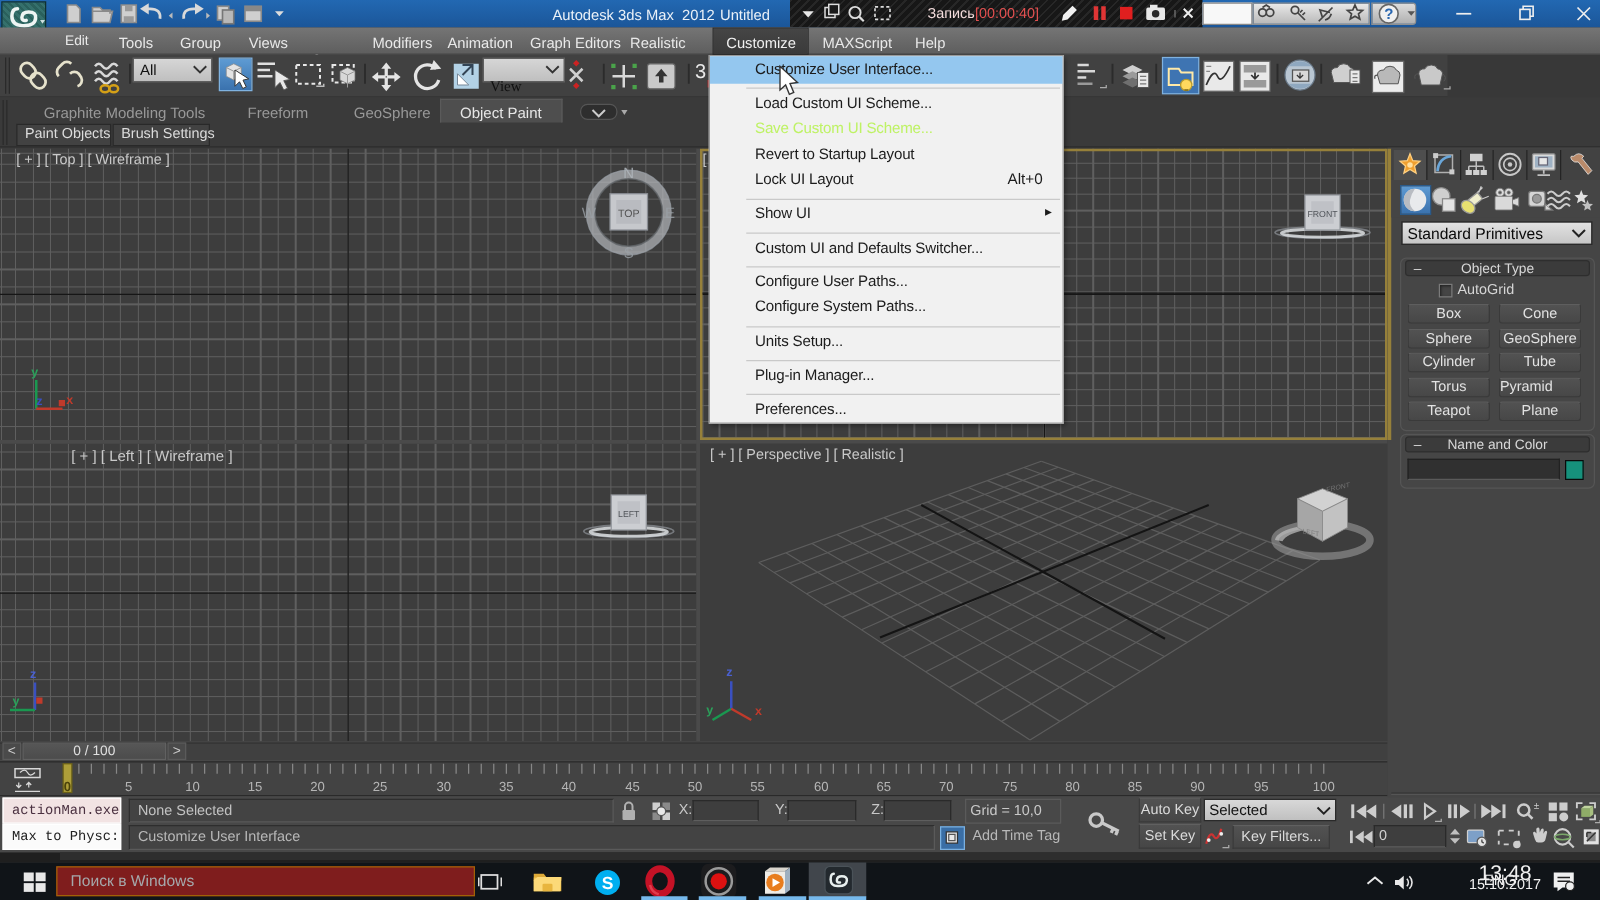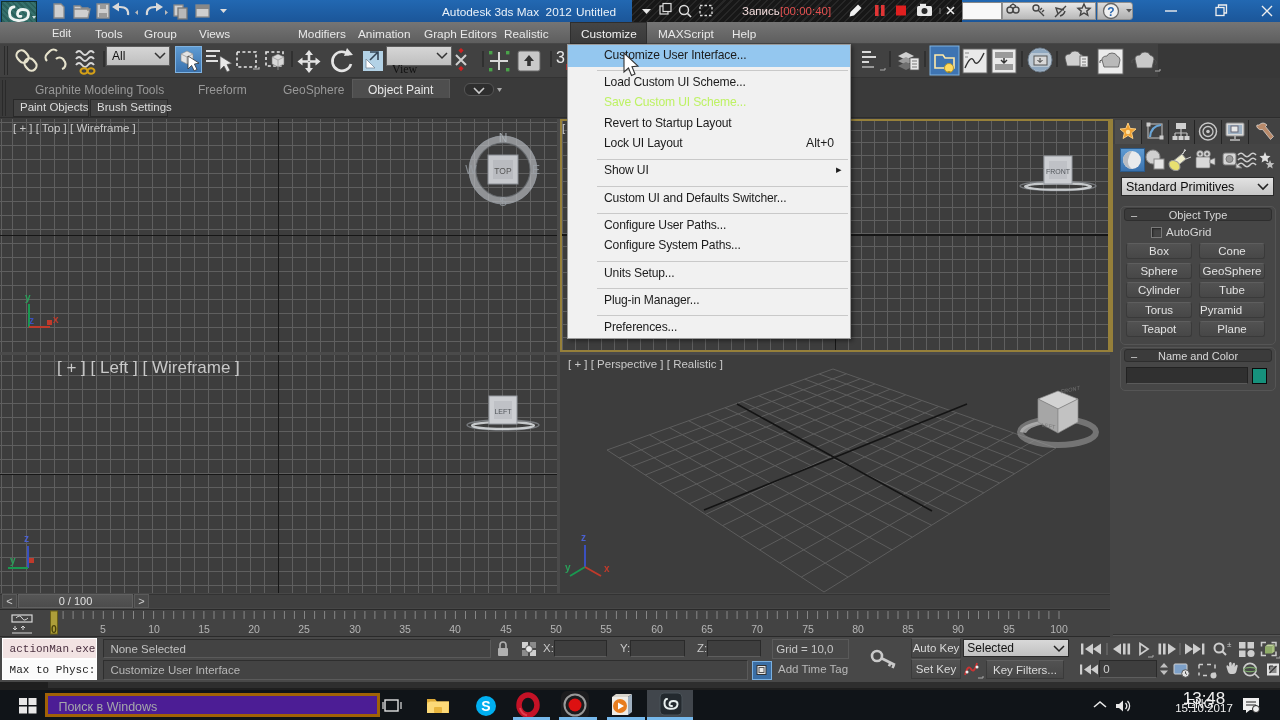--- a/index.html
+++ b/index.html
@@ -247,21 +247,21 @@
 <div style="position:absolute;left:20px;top:101px;font-size:11.5px;color:#dcdcdc;">Paint Objects</div>
 <div style="position:absolute;left:90px;top:99px;width:78px;height:18px;background:#424242;border:1px solid #292929;"></div>
 <div style="position:absolute;left:97px;top:101px;font-size:11.5px;color:#dcdcdc;">Brush Settings</div>
 <div style="position:absolute;left:0px;top:119px;width:557px;height:233px;background-color:#3d3d3d;background-image:repeating-linear-gradient(90deg,#5f5f5f 0 1px,transparent 1px 14px),repeating-linear-gradient(0deg,#5f5f5f 0 1px,transparent 1px 14px);background-position:12px 4px;"></div>
 <div style="position:absolute;left:0px;top:235px;width:557px;height:1px;background:#161616;"></div>
 <div style="position:absolute;left:278px;top:119px;width:1px;height:233px;background:#161616;"></div>
 <div style="position:absolute;left:13px;top:122px;font-size:11.5px;color:#c9c9c9;">[ + ] [ Top ] [ Wireframe ]</div>
 <div style="position:absolute;left:0px;top:355px;width:557px;height:238px;background-color:#3d3d3d;background-image:repeating-linear-gradient(90deg,#5f5f5f 0 1px,transparent 1px 14px),repeating-linear-gradient(0deg,#5f5f5f 0 1px,transparent 1px 14px);background-position:12px 7px;"></div>
 <div style="position:absolute;left:0px;top:474px;width:557px;height:1px;background:#161616;"></div>
 <div style="position:absolute;left:278px;top:355px;width:1px;height:238px;background:#161616;"></div>
-<div style="position:absolute;left:13px;top:358px;font-size:17px;color:#c9c9c9;padding-left:44px;">[ + ] [ Left ] [ Wireframe ]</div>
+<div style="position:absolute;left:13px;top:358px;font-size:12px;color:#c9c9c9;padding-left:44px;">[ + ] [ Left ] [ Wireframe ]</div>
 <div style="position:absolute;left:560px;top:119px;width:550px;height:233px;background-color:#3d3d3d;background-image:repeating-linear-gradient(90deg,#5f5f5f 0 1px,transparent 1px 13px),repeating-linear-gradient(0deg,#5f5f5f 0 1px,transparent 1px 13px);background-position:2px 12px;"></div>
 <div style="position:absolute;left:560px;top:235px;width:550px;height:1px;background:#161616;"></div>
 <div style="position:absolute;left:835px;top:119px;width:1px;height:233px;background:#161616;"></div>
 <div style="position:absolute;left:0px;top:352px;width:1110px;height:3px;background:#4a4a4a;"></div>
 <div style="position:absolute;left:557px;top:119px;width:3px;height:474px;background:#4a4a4a;"></div>
 <div style="position:absolute;left:560px;top:355px;width:550px;height:238px;background:#3d3d3d;"></div>
 <svg width="550" height="238" style="left:560px;top:355px;" viewBox="0 0 550 238">
 <g stroke="#5d5d5d" stroke-width="1">
       <line x1="47.0" y1="95.0" x2="264.0" y2="237.0"></line>
       <line x1="47.0" y1="95.0" x2="273.0" y2="14.0"></line>
@@ -714,21 +714,21 @@
 <div style="position:absolute;left:48px;top:682px;width:1232px;height:6px;background:#2e2e2e;"></div>
 <div style="position:absolute;left:0px;top:690px;width:1280px;height:30px;background:#101418;"></div>
 <svg width="20" height="20" style="left:18px;top:696px;" viewBox="0 0 20 20">
 <g fill="#e8e8e8">
       <rect x="1" y="2" width="8" height="7"></rect>
       <rect x="10.5" y="2" width="8" height="7"></rect>
       <rect x="1" y="10.5" width="8" height="7"></rect>
       <rect x="10.5" y="10.5" width="8" height="7"></rect>
     </g>
   </svg>
-<div style="position:absolute;left:45px;top:693px;width:335px;height:24px;background:#4c1d95;border:3px solid #a16207;font-size:12.5px;color:#a5a8ab;line-height:22px;">&nbsp;&nbsp;&nbsp;Поиск в Windows</div>
+<div style="position:absolute;left:45px;top:693px;width:335px;height:24px;background:#7f1d1d;border:1px solid #a16207;font-size:12.5px;color:#a5a8ab;line-height:22px;">&nbsp;&nbsp;&nbsp;Поиск в Windows</div>
 <svg width="24" height="24" style="left:380px;top:694px;" viewBox="0 0 24 24">
 <rect x="5" y="6" width="13" height="11" fill="none" stroke="#e0e0e0" stroke-width="1.4"></rect>
 <path d="M3 8 v7 M21 8 v7" stroke="#e0e0e0" stroke-width="1.2"></path>
   </svg>
 <svg width="26" height="24" style="left:425px;top:694px;" viewBox="0 0 26 24">
 <path d="M2 5 h8 l2 2.5 h12 v3 h-22 z" fill="#dda937"></path>
 <path d="M2 8 h22 v11 h-22 z" fill="#f5c64f"></path>
 <path d="M2 10 l3-2.5 h19 l-1 11.5 h-21 z" fill="#fcd978"></path>
 <rect x="9" y="13" width="8" height="6" rx="1" fill="#e8b53e"></rect>
 </svg>

